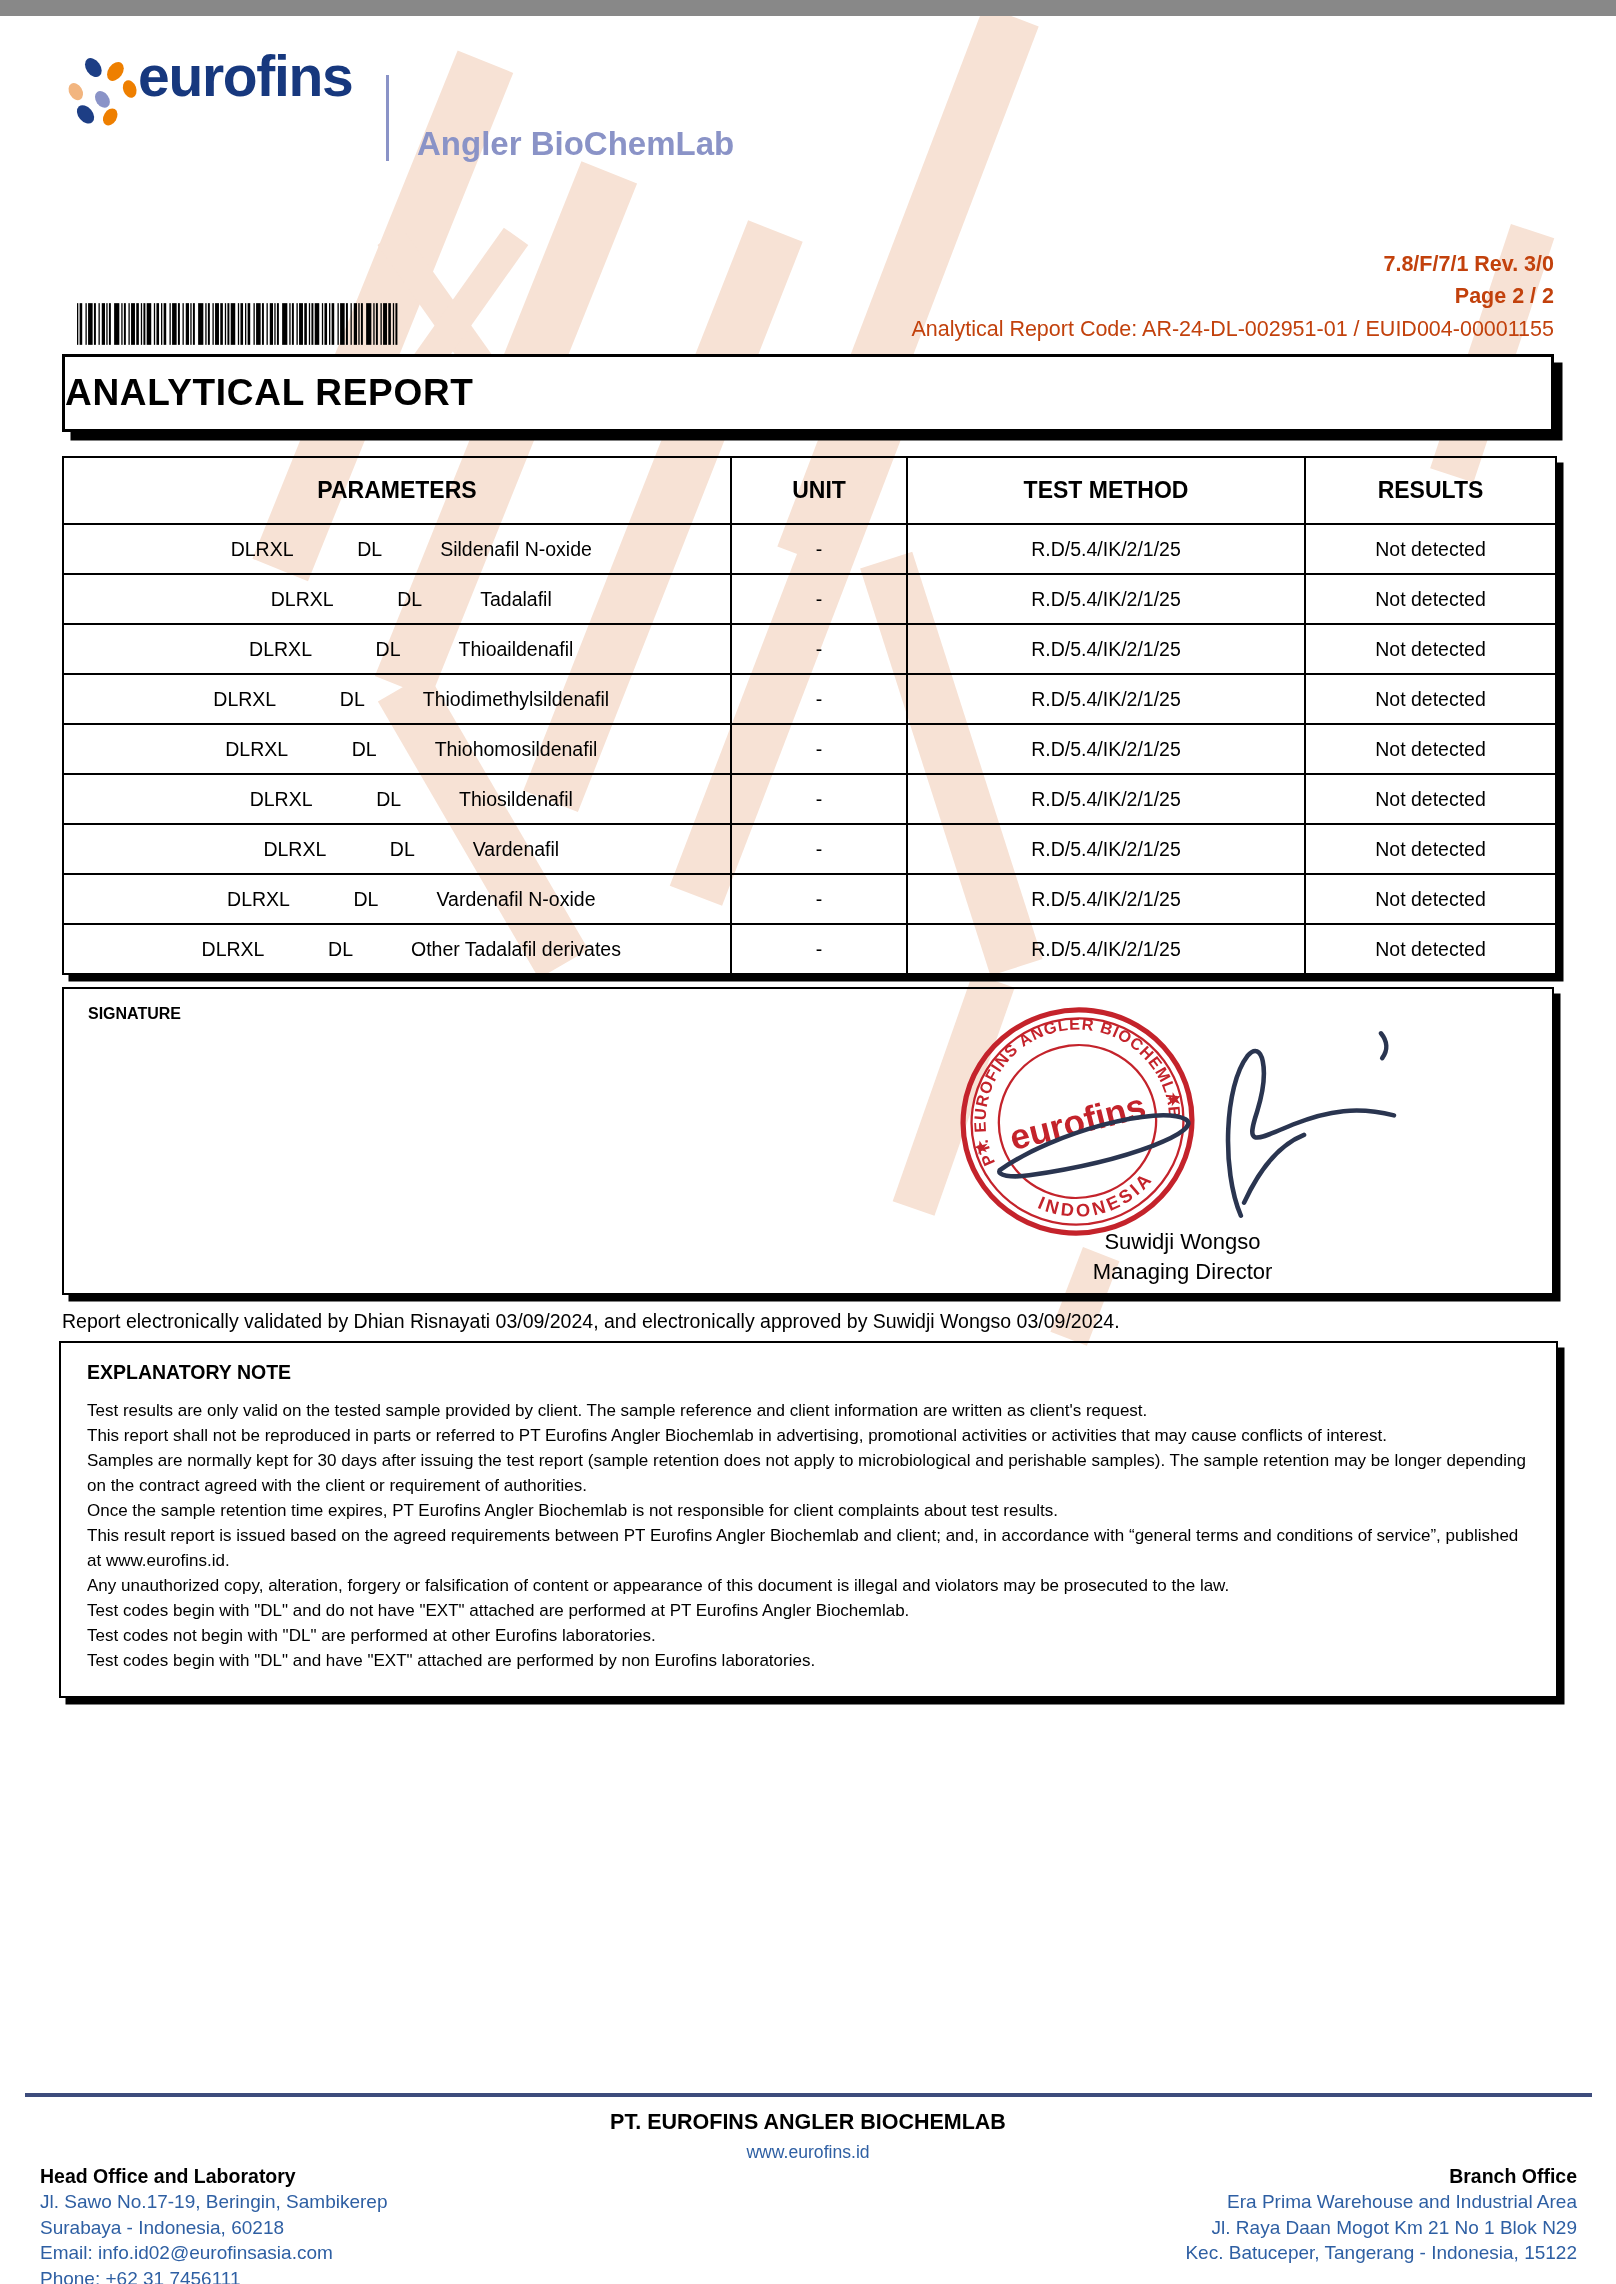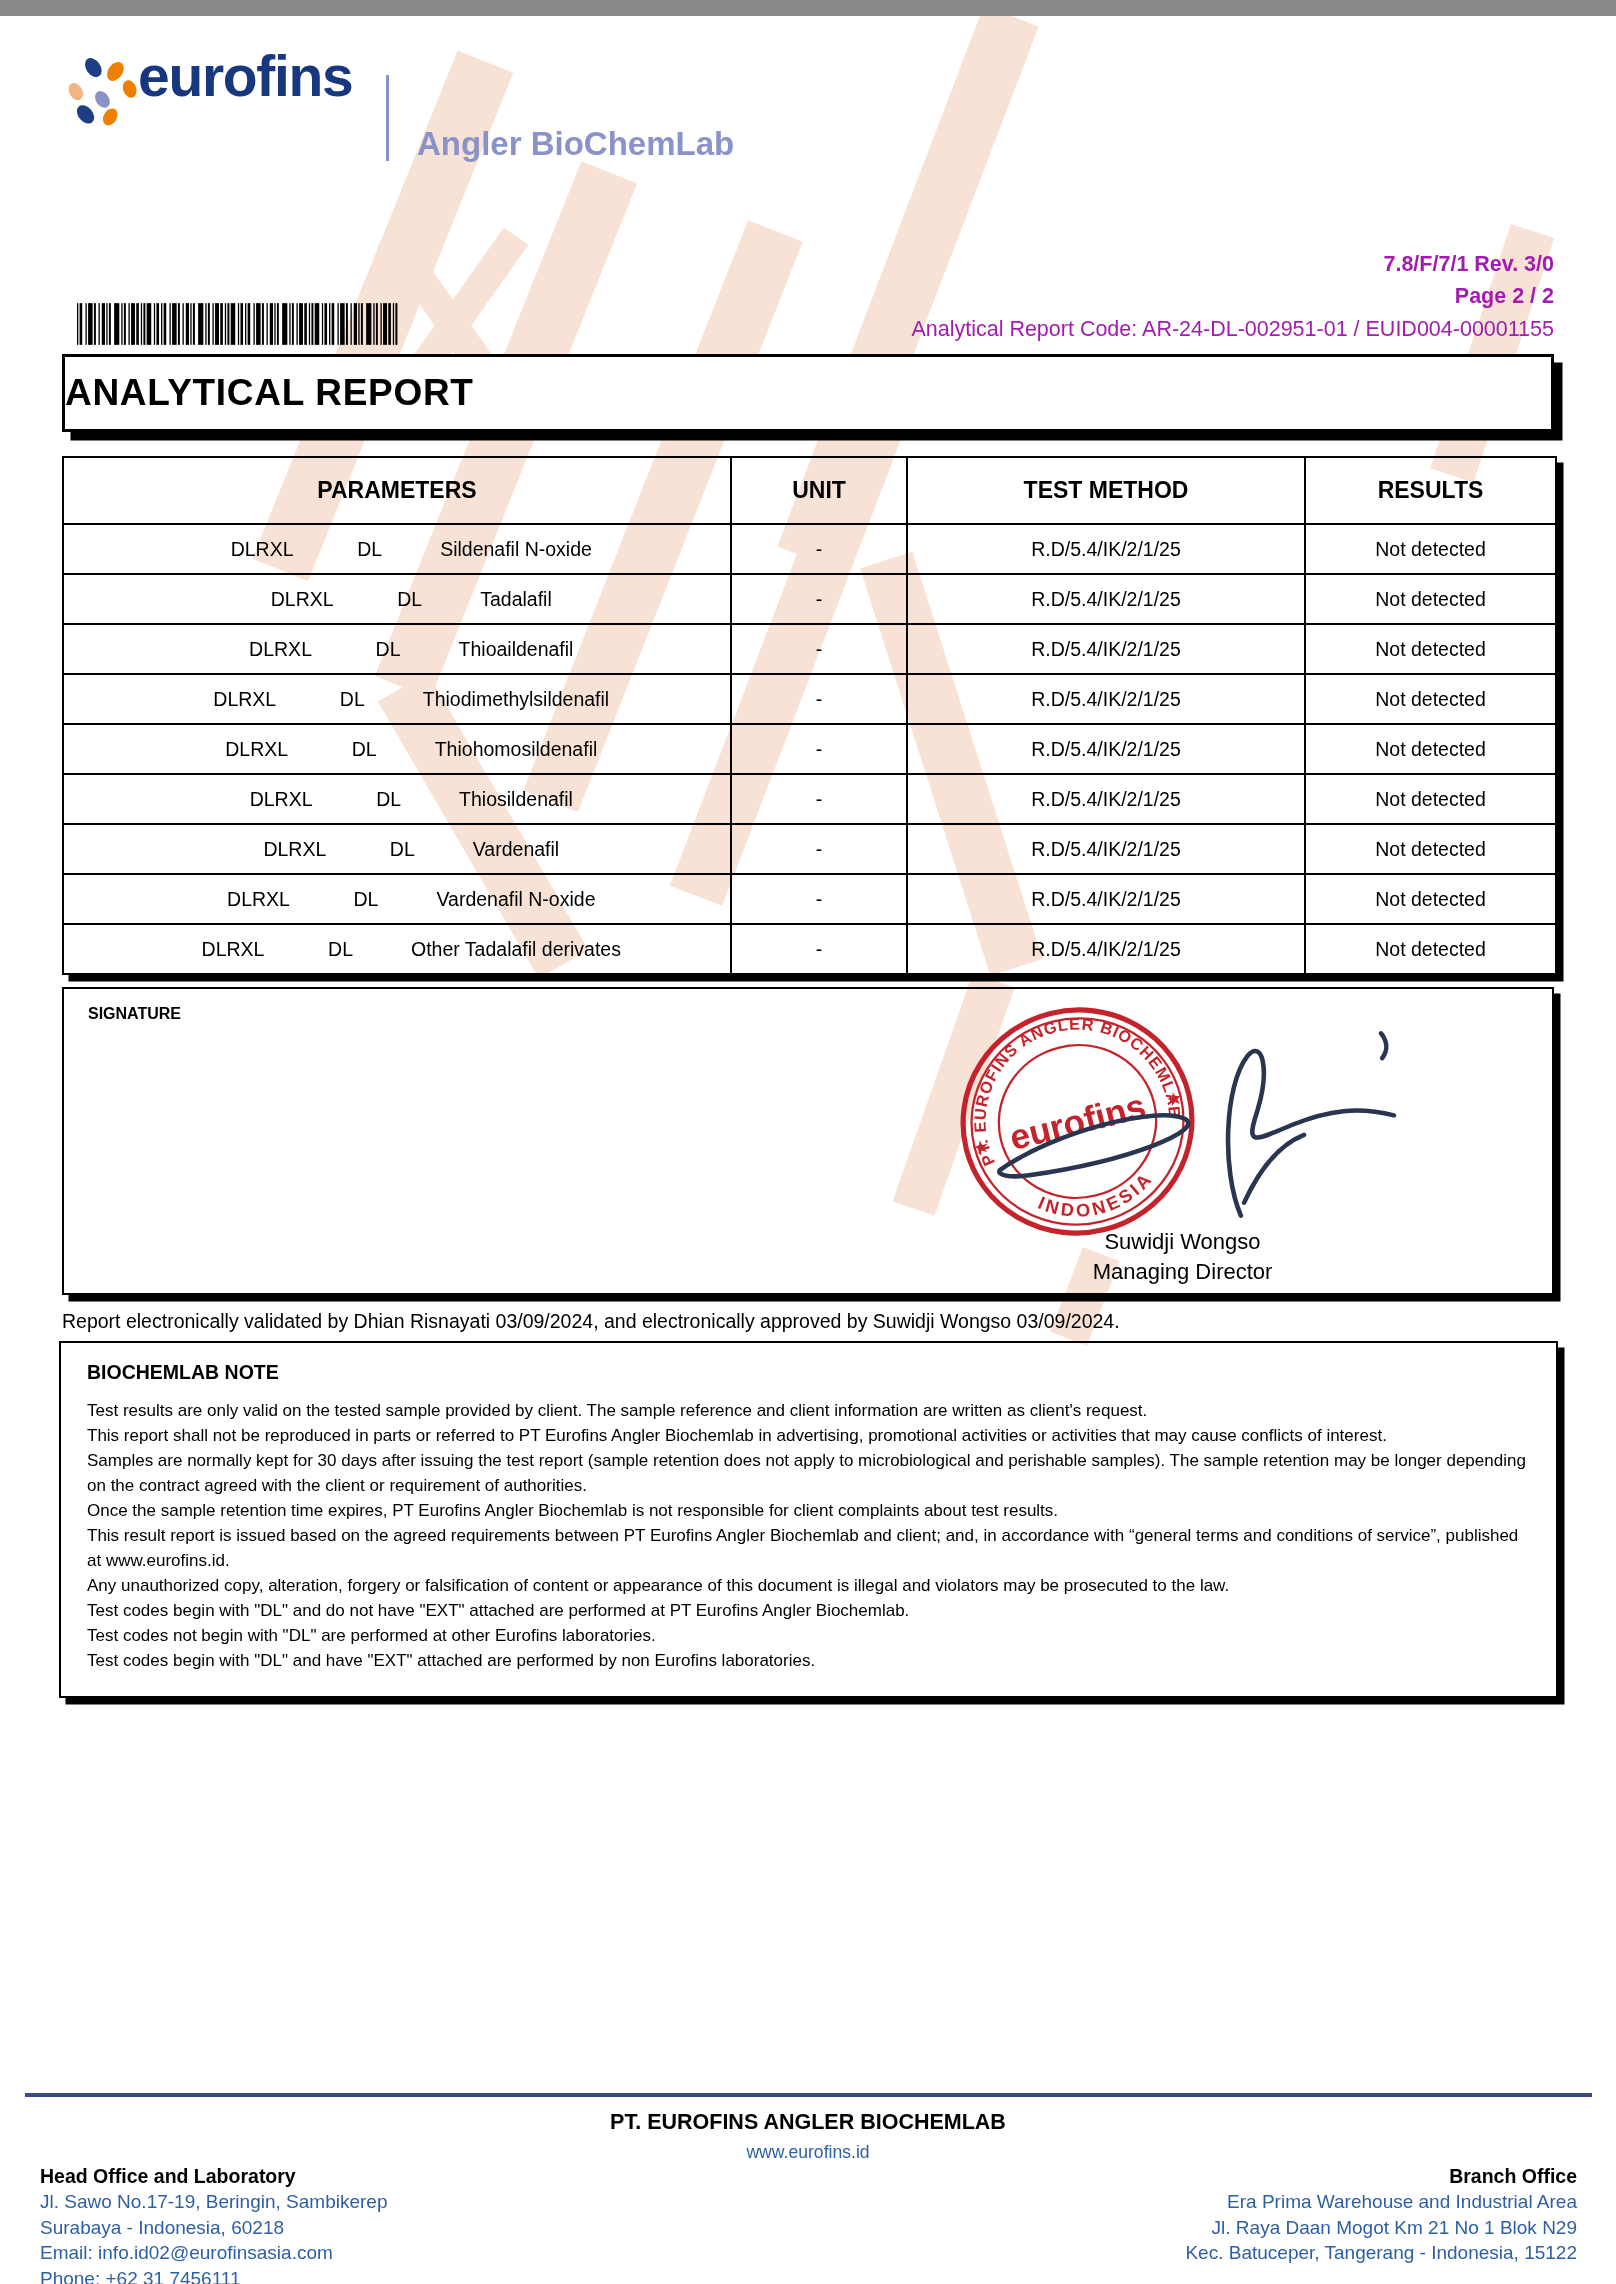--- a/index.html
+++ b/index.html
@@ -14,21 +14,21 @@
   
   #watermark { position:absolute; left:0; top:0; z-index:0; }
 
   .z { position:absolute; z-index:2; }
 
   
   .brand-text { left:138px; top:27px; font-size:57px; font-weight:bold; color:#17387e; letter-spacing:-1.3px; }
   .brand-divider { left:386px; top:59px; width:2.6px; height:86px; background:#8a93c7; }
   .division { left:417px; top:109px; font-size:33px; font-weight:bold; color:#8a93c7; }
 
-  .hdr-right { right:62px; text-align:center; font-size:21.5px; color:#a21caf; }
+  .hdr-right { right:62px; text-align:center; font-size:21.5px; color:#c2410c; }
   .hdr-line1 { top:236px; font-weight:bold; }
   .hdr-line2 { top:268px; font-weight:bold; }
   .hdr-line3 { top:301px; }
 
   
   .title-box {
     left:62px; top:338px; width:1492px; height:78px;
     border:3.3px solid #000; background:#fff;
     box-shadow:8.5px 8.5px 0 #000;
     display:flex; align-items:center; justify-content:flex-start;
@@ -310,21 +310,21 @@
       <path d="M 640 40 C 650 52 651 66 642 78"></path>
     </g>
   </svg>
 
   <div class="z sig-name">Suwidji Wongso</div>
   <div class="z sig-role">Managing Director</div>
 
   <div class="z validation">Report electronically validated by Dhian Risnayati 03/09/2024, and electronically approved by Suwidji Wongso 03/09/2024.</div>
 
   <div class="z abs exp-box">
-    <div class="exp-title">BIOCHEMLAB NOTE</div>
+    <div class="exp-title">EXPLANATORY NOTE</div>
     <div id="notes-list">
         <div class="exp-note">Test results are only valid on the tested sample provided by client. The sample reference and client information are written as client's request.</div>
         <div class="exp-note">This report shall not be reproduced in parts or referred to PT Eurofins Angler Biochemlab in advertising, promotional activities or activities that may cause conflicts of interest.</div>
         <div class="exp-note">Samples are normally kept for 30 days after issuing the test report (sample retention does not apply to microbiological and perishable samples). The sample retention may be longer depending on the contract agreed with the client or requirement of authorities.</div>
         <div class="exp-note">Once the sample retention time expires, PT Eurofins Angler Biochemlab is not responsible for client complaints about test results.</div>
         <div class="exp-note">This result report is issued based on the agreed requirements between PT Eurofins Angler Biochemlab and client; and, in accordance with “general terms and conditions of service”, published at www.eurofins.id.</div>
         <div class="exp-note">Any unauthorized copy, alteration, forgery or falsification of content or appearance of this document is illegal and violators may be prosecuted to the law.</div>
         <div class="exp-note">Test codes begin with "DL" and do not have "EXT" attached are performed at PT Eurofins Angler Biochemlab.</div>
         <div class="exp-note">Test codes not begin with "DL" are performed at other Eurofins laboratories.</div>
         <div class="exp-note">Test codes begin with "DL" and have "EXT" attached are performed by non Eurofins laboratories.</div>

